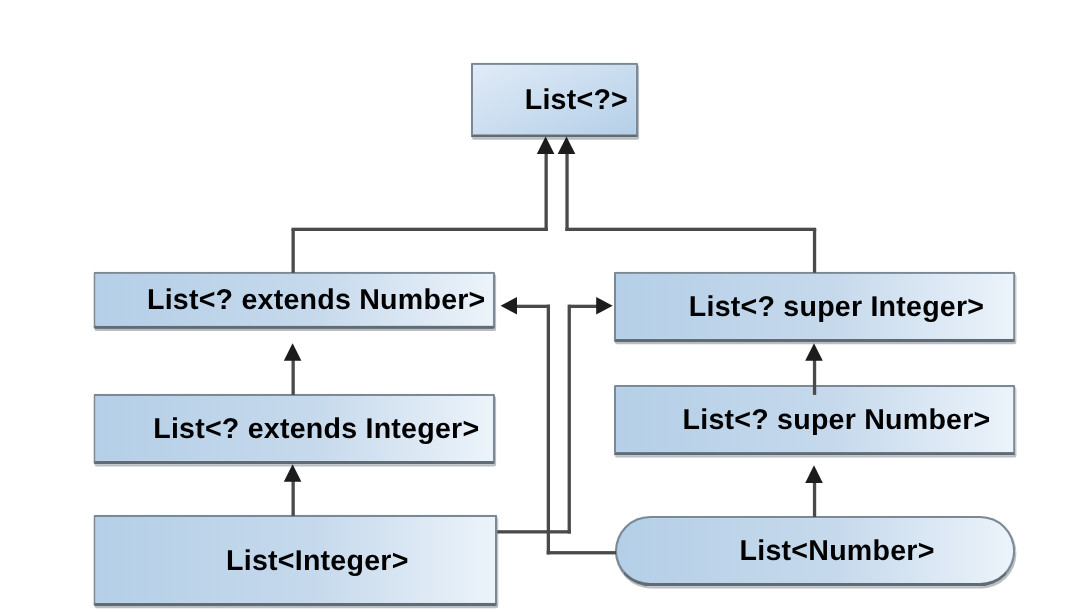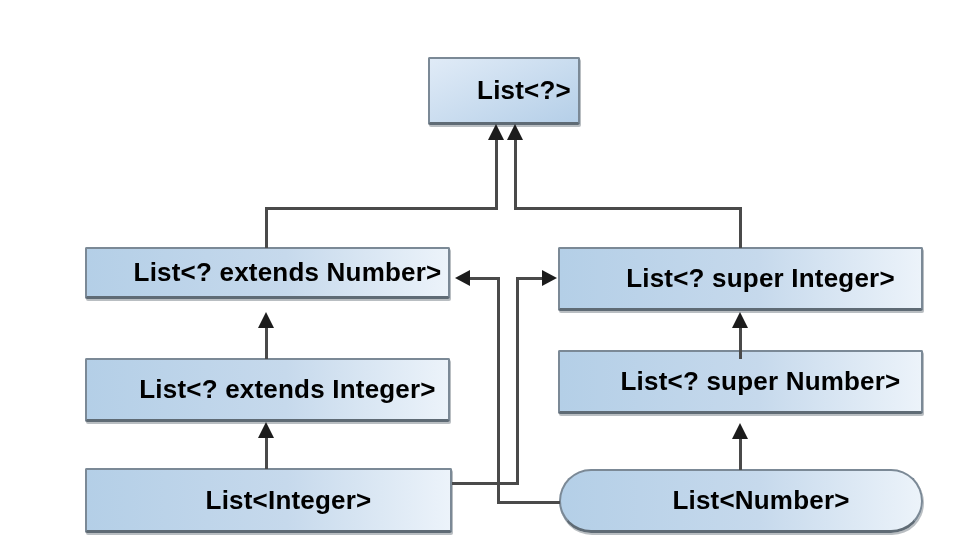--- a/index.html
+++ b/index.html
@@ -65,21 +65,21 @@
   <div class="node node-top" style="left:428px; top:57px; width:152px; height:68px;">List&lt;?&gt;</div>
 
   <div class="node" style="left:85px; top:247px; width:365px; height:52px;">List&lt;? extends Number&gt;</div>
 
   <div class="node" style="left:558px; top:247px; width:365px; height:64px;">List&lt;? super Integer&gt;</div>
 
   <div class="node" style="left:85px; top:358px; width:365px; height:64px;">List&lt;? extends Integer&gt;</div>
 
   <div class="node" style="left:558px; top:350px; width:365px; height:64px;">List&lt;? super Number&gt;</div>
 
-  <div class="node" style="left:85px; top:468px; width:367px; height:65px;text-align:right;">List&lt;Integer&gt;</div>
+  <div class="node" style="left:85px; top:468px; width:367px; height:83px;text-align:right;">List&lt;Integer&gt;</div>
 
   <div class="node" style="left:559px; top:469px; width:364px; height:64px;border-radius:32px;">List&lt;Number&gt;</div>
 
   <div class="line" style="left:265px; top:208px; width:3px; height:40px;"></div>
   <div class="line" style="left:265px; top:207px; width:233px; height:3px;"></div>
   <div class="line" style="left:495px; top:140px; width:3px; height:70px;"></div>
   <div class="arrow up" style="left:488px; top:124px;"></div>
 
   <div class="line" style="left:739px; top:208px; width:3px; height:40px;"></div>
   <div class="line" style="left:514px; top:207px; width:228px; height:3px;"></div>

